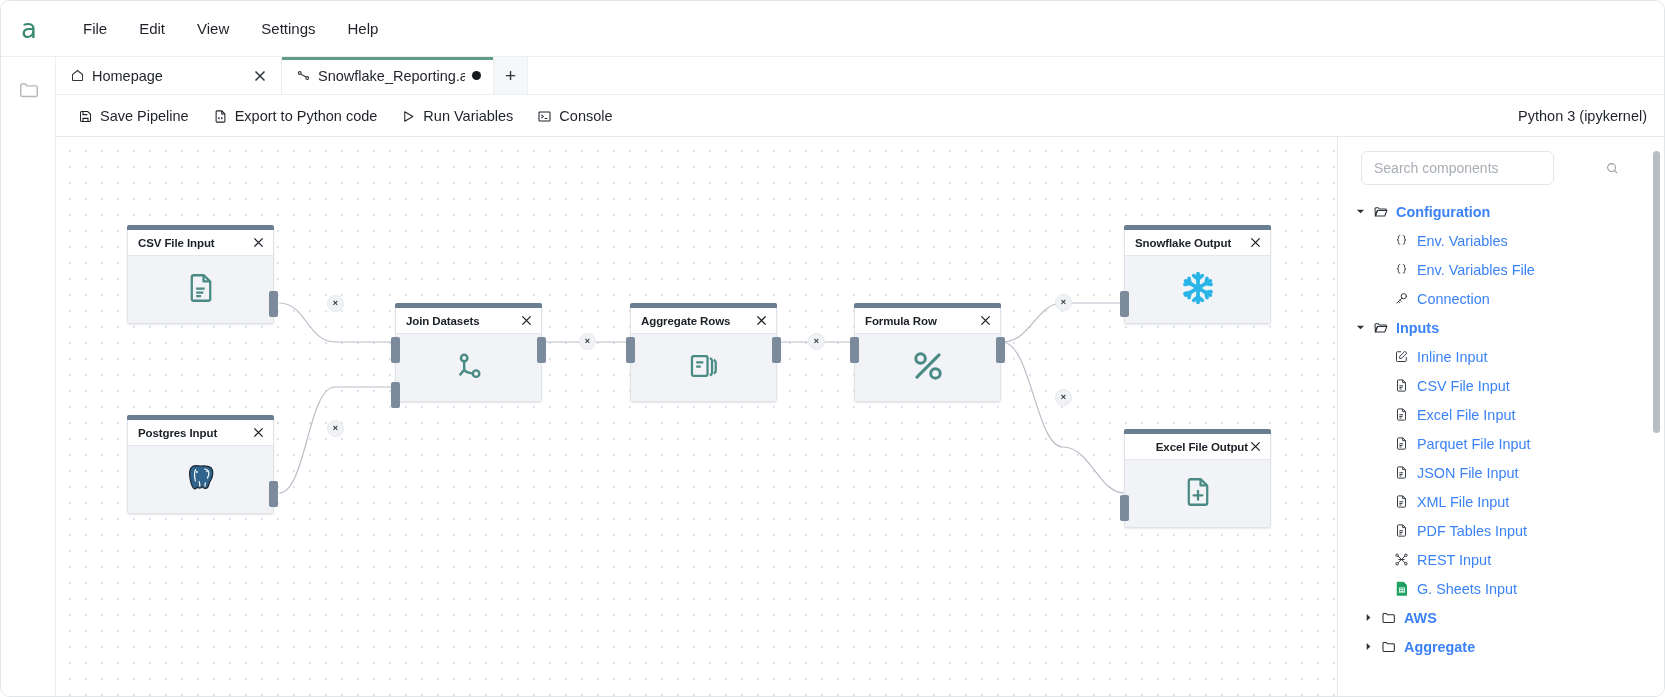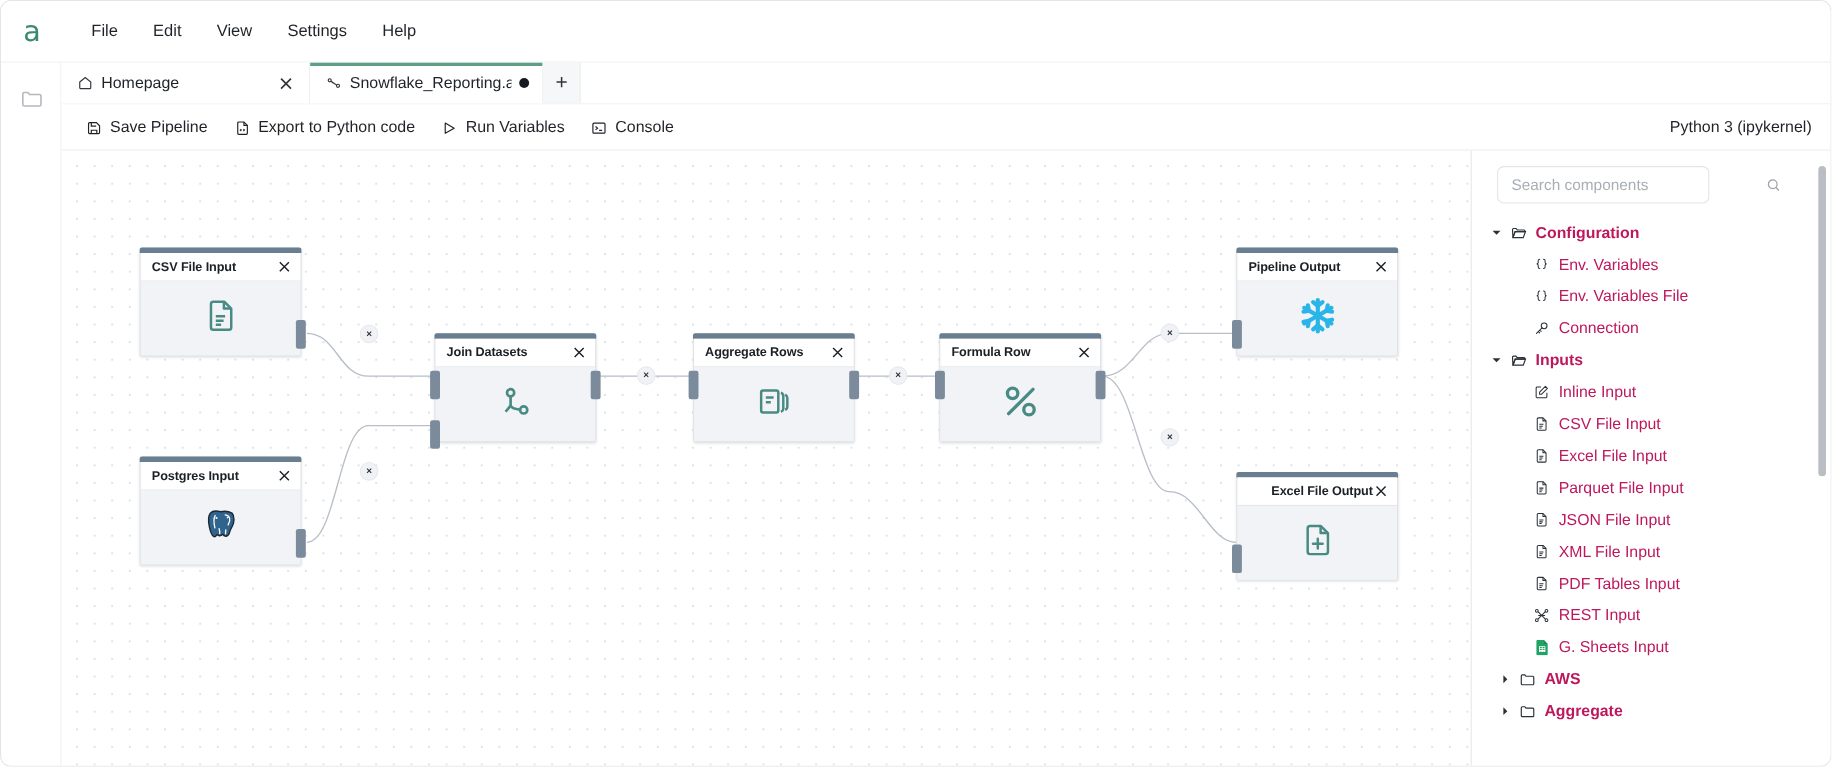--- a/index.html
+++ b/index.html
@@ -205,21 +205,21 @@
   }
   .search-input-el {
     border: 0; outline: 0; flex: 1 1 auto;
     font-size: 14px; color: #9aa0a6;
     font-family: "Liberation Sans", sans-serif;
     background: transparent;
   }
   .search-input-el::placeholder { color: #a8aeb5; }
   .search-ico { color: #9aa0a6; display: flex; align-items: center; }
 
-  .tree { font-size: 14.4px; color: #be185d; }
+  .tree { font-size: 14.4px; color: #3b82f6; }
   .tree-group {
     display: flex; align-items: center; gap: 7px;
     height: 29px; padding-left: 4px;
     font-weight: bold;
   }
   .caret {
     width: 12px; height: 12px; flex: 0 0 auto;
     display: flex; align-items: center; justify-content: center;
     color: #2b3138; font-size: 8px;
   }
@@ -469,21 +469,21 @@
           </svg>
         </span>
       </div>
       <div class="port in" style="top:33px;"></div>
       <div class="port out" style="top:33px;"></div>
     </div>
 
     <div class="node" style="left:1068px; top:88px;">
       <div class="node-top"></div>
       <div class="node-head">
-        <span class="node-title">Pipeline Output</span>
+        <span class="node-title">Snowflake Output</span>
         <span class="node-close">
           <svg width="11" height="11" viewBox="0 0 12 12" stroke="currentColor" stroke-width="1.4">
               <path d="M1.5 1.5l9 9M10.5 1.5l-9 9"></path>
             </svg>
         </span>
       </div>
       <div class="node-body">
         <span>
           <svg width="38" height="38" viewBox="0 0 24 24" fill="none" stroke="#29b5e8" stroke-width="2.4" stroke-linecap="round">
             <path d="M12 3v18"></path>

